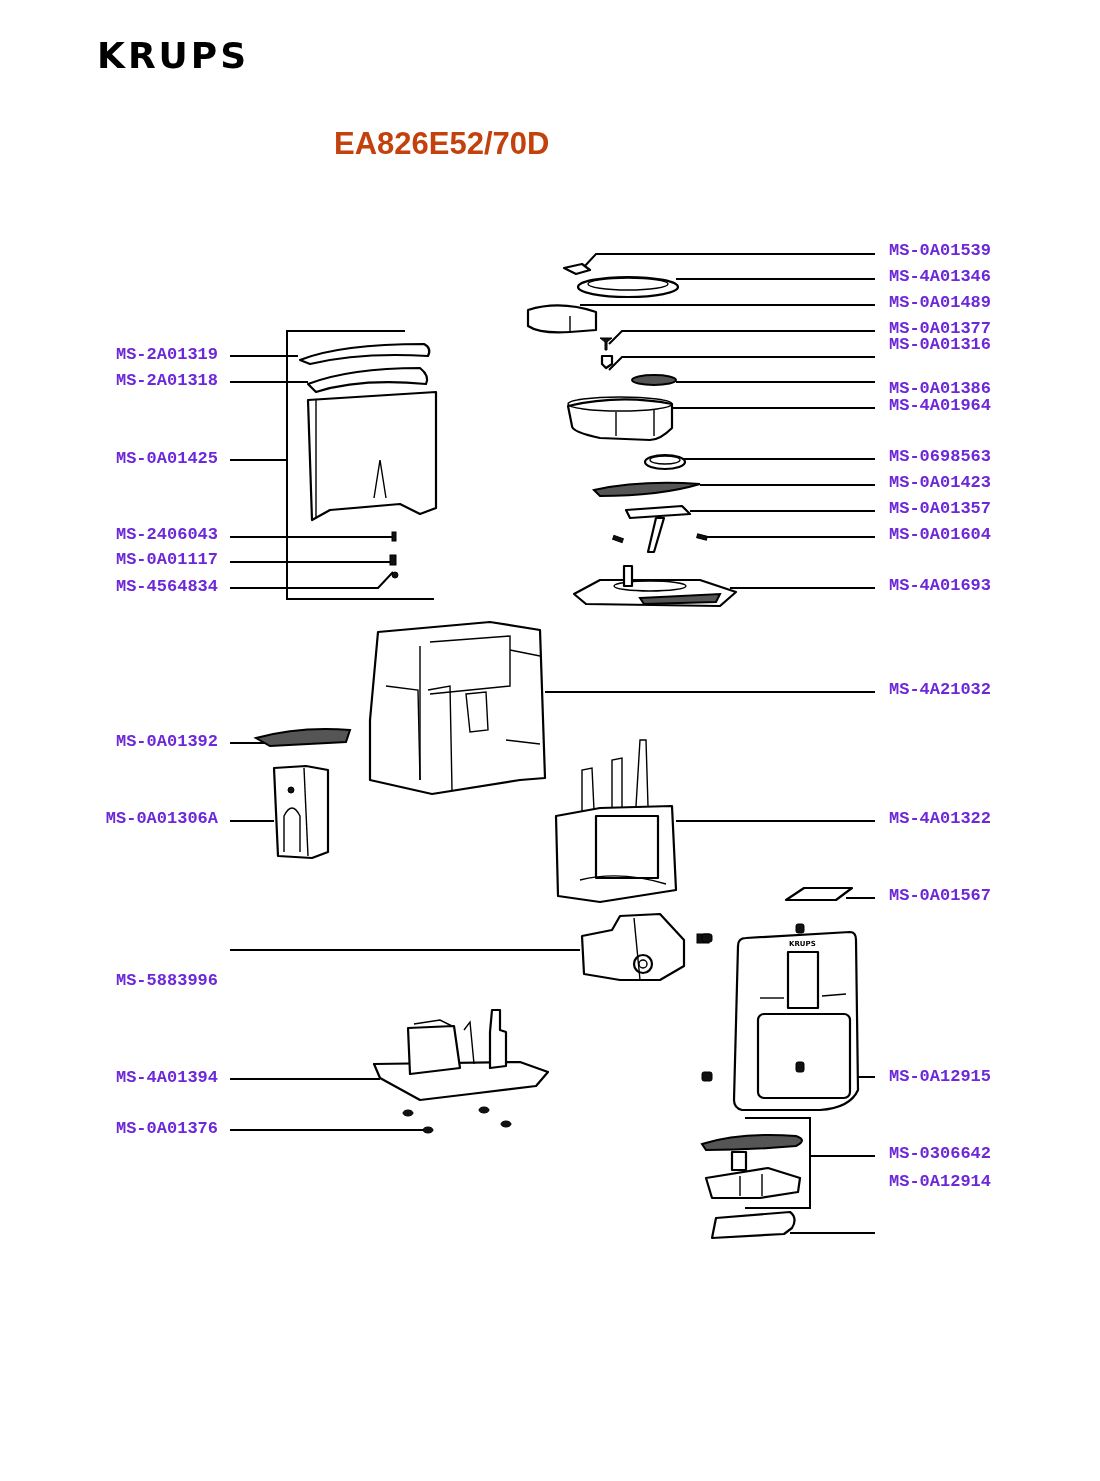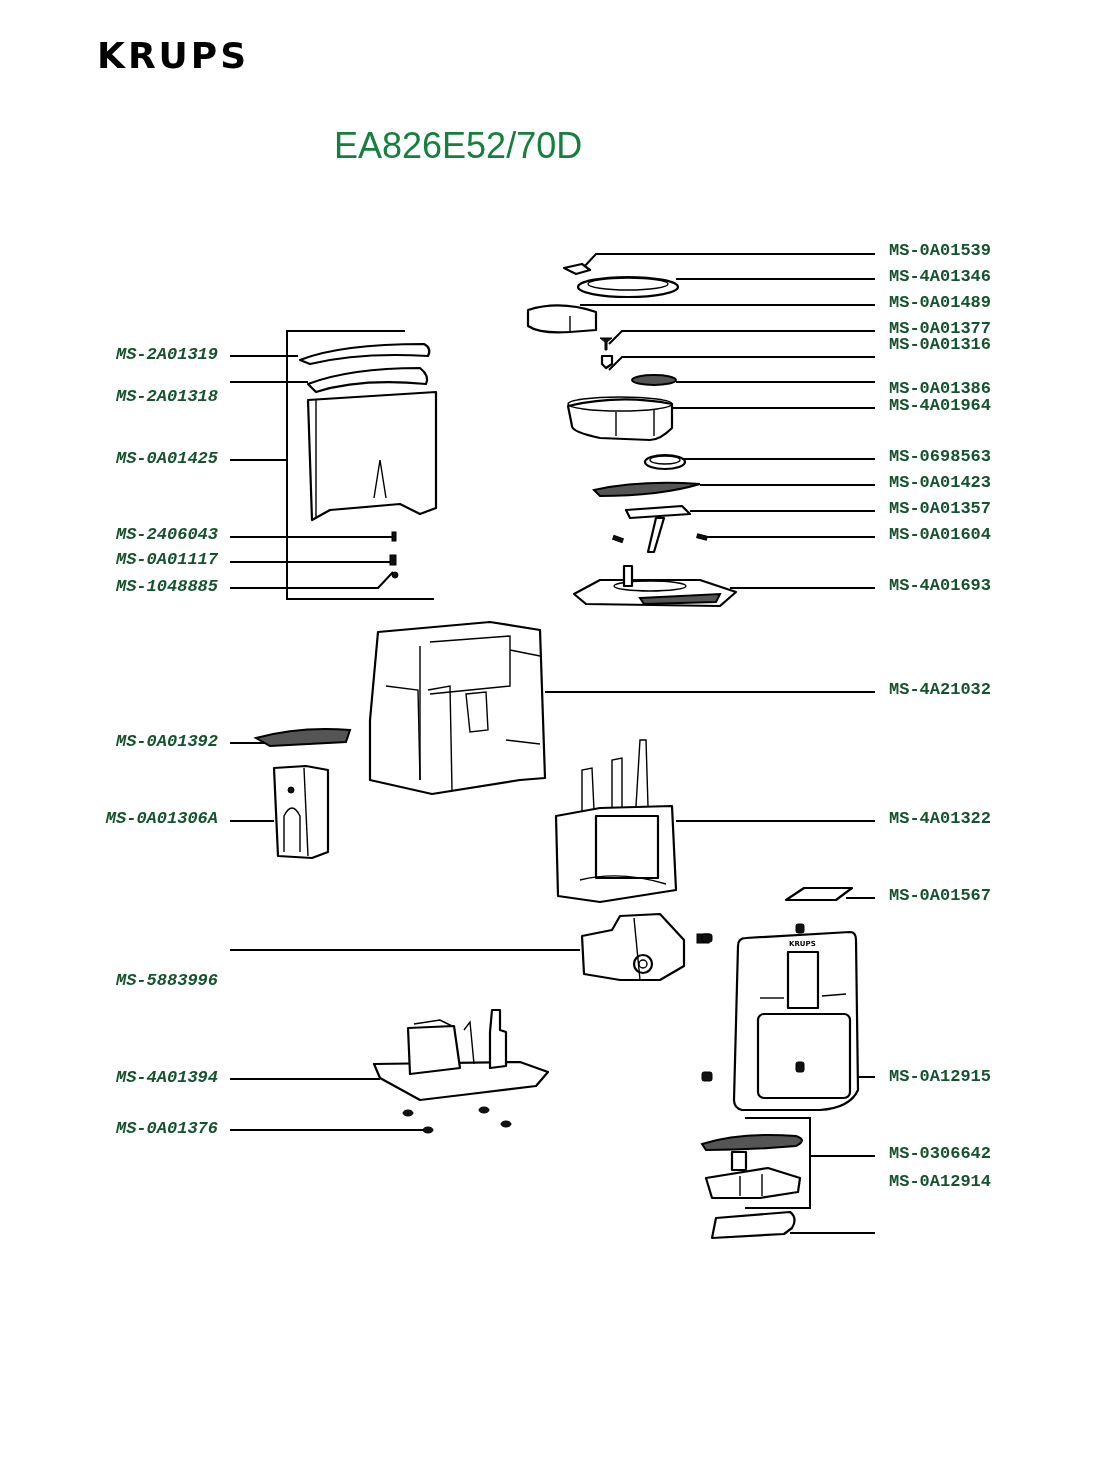--- a/index.html
+++ b/index.html
@@ -1,21 +1,21 @@
 <!DOCTYPE html>
 <html><head>
 <meta charset="utf-8">
 <style>
   html, body { margin: 0; padding: 0; background: #ffffff; }
   body { width: 1100px; height: 1481px; position: relative; overflow: hidden; }
   .brand { position: absolute; left: 97px; top: 38px; font-family: "DejaVu Sans", sans-serif; font-weight: bold; font-size: 36px; letter-spacing: 3px; color: #000; line-height: 1; }
-  .model { position: absolute; left: 334px; top: 128px; font-family: "Liberation Sans", sans-serif; font-weight: normal; font-size: 36px; color: #15803d; line-height: 1; }
-  .lbl { position: absolute; font-family: "Liberation Mono", "DejaVu Sans Mono", monospace; font-weight: bold; font-size: 17px; color: #14532d; line-height: 1; white-space: nowrap; }
+  .model { position: absolute; left: 334px; top: 128px; font-family: "Liberation Sans", sans-serif; font-weight: bold; font-size: 31px; color: #c2410c; line-height: 1; }
+  .lbl { position: absolute; font-family: "Liberation Mono", "DejaVu Sans Mono", monospace; font-weight: bold; font-size: 17px; color: #6d28d9; line-height: 1; white-space: nowrap; }
   .lbl.right { left: 889px; }
-  .lbl.left { right: 882px; text-align: left; font-style: italic; }
+  .lbl.left { right: 882px; text-align: left; }
   svg#diagram { position: absolute; left: 0; top: 0; }
   svg#diagram .part { fill: #fff; stroke: #000; stroke-width: 2.2; stroke-linejoin: round; }
   svg#diagram .thin { fill: none; stroke: #000; stroke-width: 1.4; }
   svg#diagram .solid { fill: #111; stroke: #000; stroke-width: 1; }
   svg#diagram .hatch { fill: #555; stroke: #000; stroke-width: 2; }
   svg#diagram .leader { stroke: #000; stroke-width: 2; fill: none; }
 </style>
 </head>
 <body>
 
@@ -227,22 +227,22 @@
 <div class="lbl right" style="top:526px">MS-0A01604</div>
 <div class="lbl right" style="top:577px">MS-4A01693</div>
 <div class="lbl right" style="top:681px">MS-4A21032</div>
 <div class="lbl right" style="top:810px">MS-4A01322</div>
 <div class="lbl right" style="top:887px">MS-0A01567</div>
 <div class="lbl right" style="top:1068px">MS-0A12915</div>
 <div class="lbl right" style="top:1145px">MS-0306642</div>
 <div class="lbl right" style="top:1173px">MS-0A12914</div>
 
 <div class="lbl left" style="top:346px">MS-2A01319</div>
-<div class="lbl left" style="top:388px">MS-2A01318</div>
+<div class="lbl left" style="top:372px">MS-2A01318</div>
 <div class="lbl left" style="top:450px">MS-0A01425</div>
 <div class="lbl left" style="top:526px">MS-2406043</div>
 <div class="lbl left" style="top:551px">MS-0A01117</div>
-<div class="lbl left" style="top:578px">MS-1048885</div>
+<div class="lbl left" style="top:578px">MS-4564834</div>
 <div class="lbl left" style="top:733px">MS-0A01392</div>
 <div class="lbl left" style="top:810px">MS-0A01306A</div>
 <div class="lbl left" style="top:972px">MS-5883996</div>
 <div class="lbl left" style="top:1069px">MS-4A01394</div>
 <div class="lbl left" style="top:1120px">MS-0A01376</div>
 
 </body></html>

